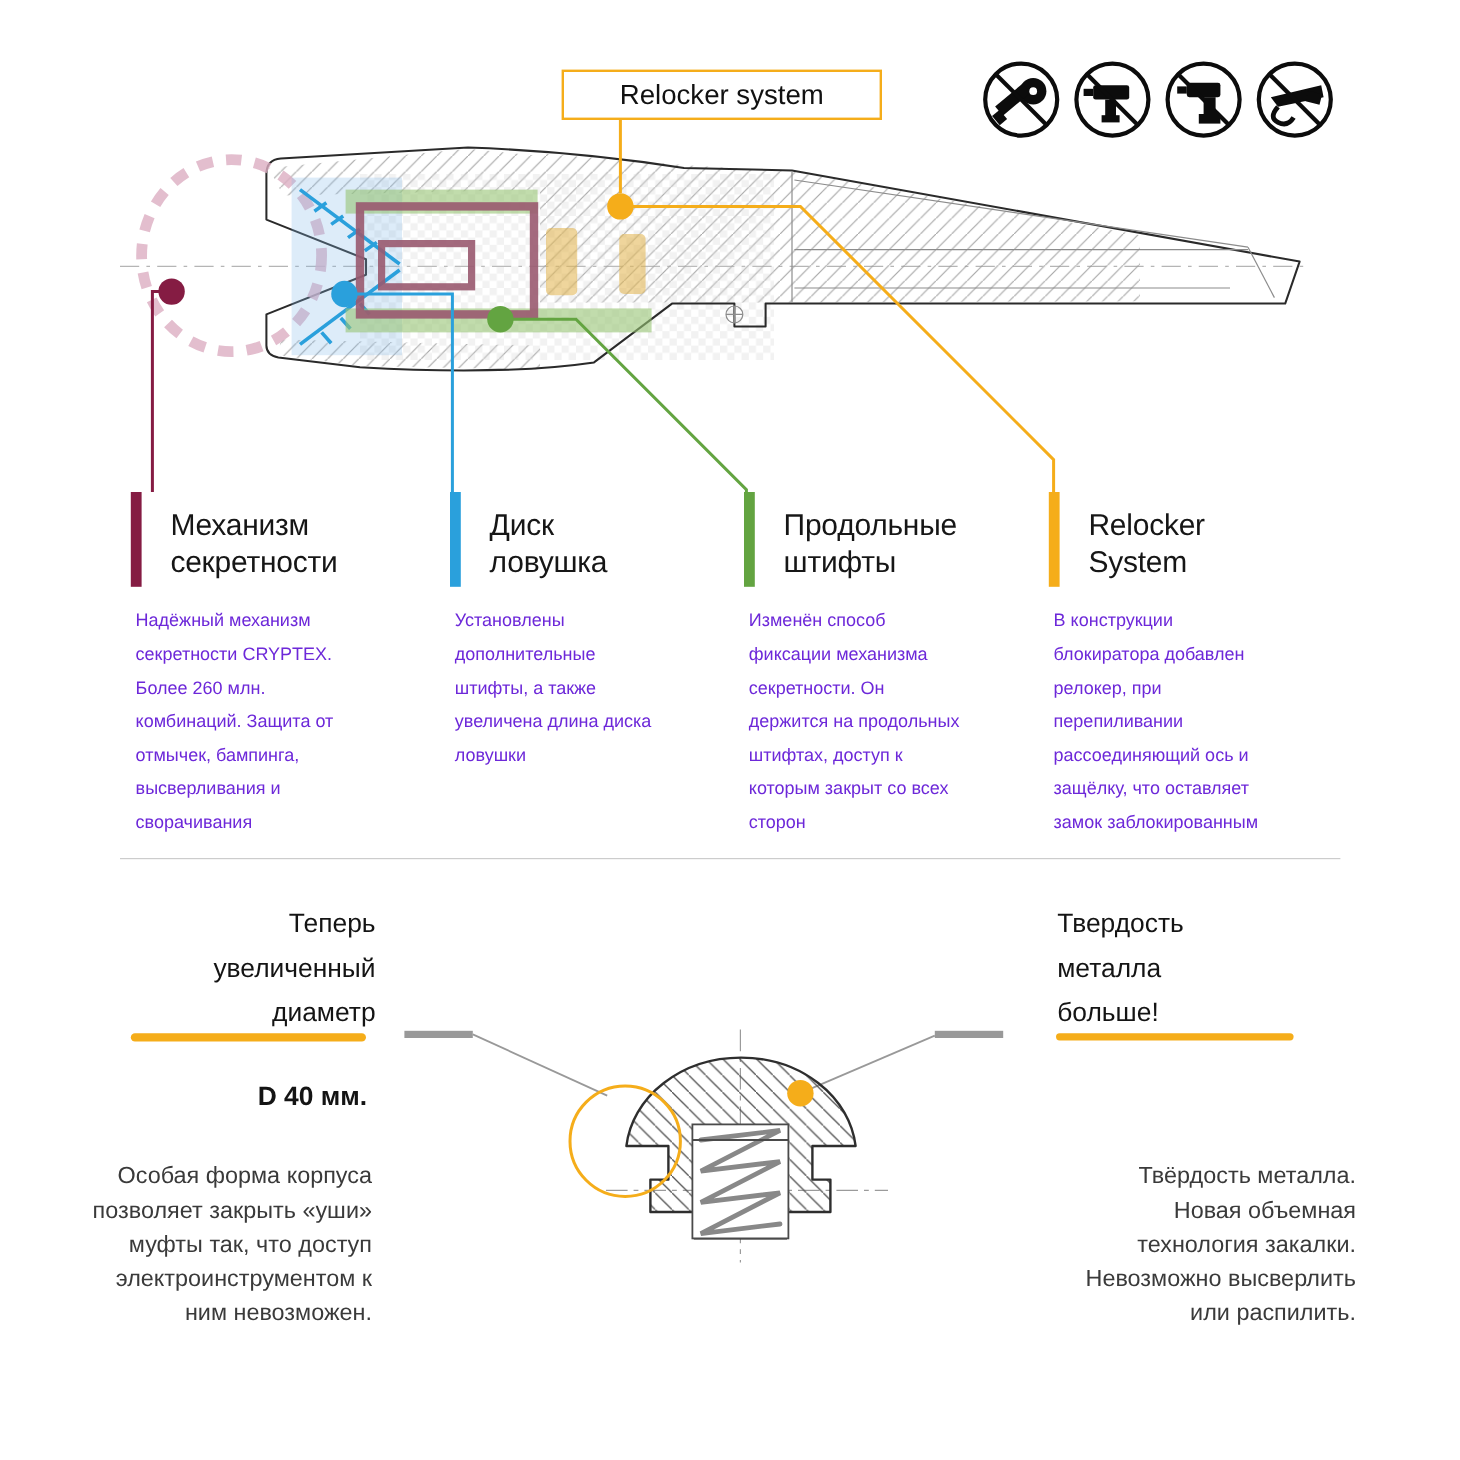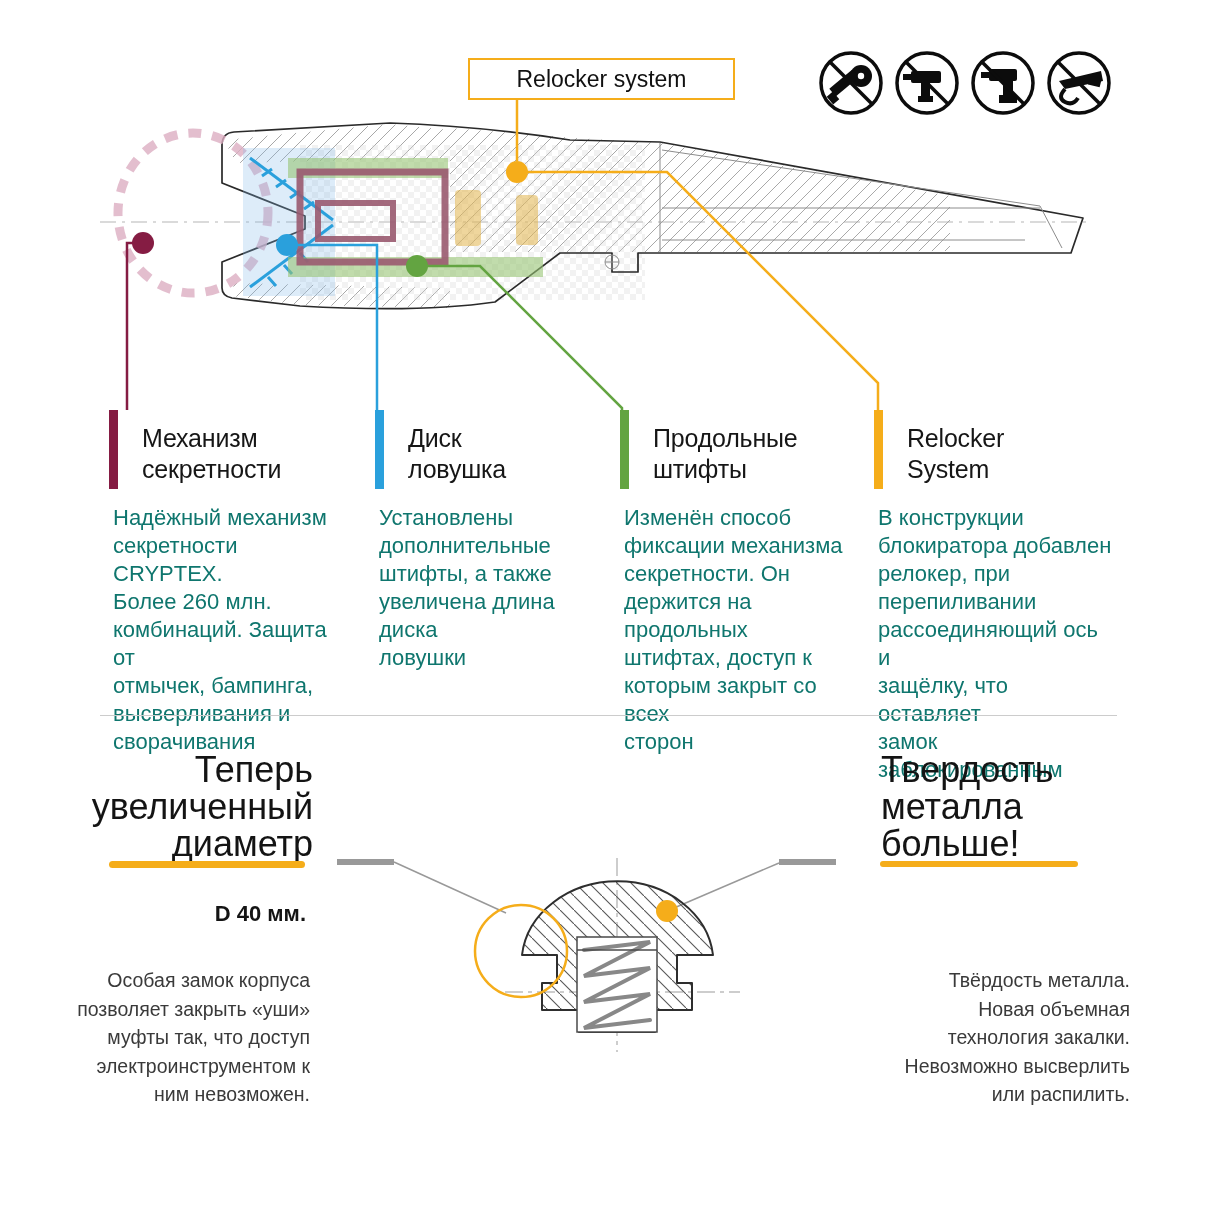--- a/index.html
+++ b/index.html
@@ -9,27 +9,27 @@
   .pre{white-space:pre-line;}
 
   
   #relocker-box{left:468px;top:58px;width:263px;height:38px;border:2px solid #F5AD1A;
     display:flex;align-items:center;justify-content:center;font-size:23px;color:#111;}
 
   
   .feature{top:410px;width:240px;height:300px;}
   .f-bar{position:absolute;left:0;top:0;width:9px;height:79px;}
   .f-title{position:absolute;left:33px;top:13px;font-size:25px;line-height:31px;color:#161616;letter-spacing:-0.2px;}
-  .f-body{position:absolute;left:4px;top:94px;font-size:22px;line-height:28px;color:#0f766e;width:236px;}
+  .f-body{position:absolute;left:4px;top:94px;font-size:15px;line-height:28px;color:#6d28d9;width:236px;}
 
   
   #divider{left:100px;top:715px;width:1017px;height:1px;background:#cccccc;}
 
   
-  .big-head{font-size:36px;line-height:37px;color:#141414;}
+  .big-head{font-size:22px;line-height:37px;color:#141414;}
   .big-value{font-size:22px;font-weight:bold;color:#141414;}
   .bottom-body{font-size:19.5px;line-height:28.5px;color:#3a3a3a;}
   #bl-head{left:40px;top:751px;width:273px;text-align:right;}
   #bl-rule{left:109px;top:861px;width:196px;height:7px;border-radius:4px;}
   #bl-value{left:40px;top:901px;width:266px;text-align:right;}
   #bl-body{left:40px;top:966px;width:270px;text-align:right;}
   #br-head{left:881px;top:751px;width:240px;text-align:left;}
   #br-rule{left:880px;top:861px;width:198px;height:6px;border-radius:3px;}
   #br-value{left:880px;top:901px;width:240px;text-align:left;}
   #br-body{left:880px;top:966px;width:250px;text-align:right;}
@@ -214,21 +214,21 @@
 замок заблокированным</div>
   </div>
 
   <div id="divider" class="abs" style="background-color: rgb(204, 204, 204);"></div>
 
   <div id="bl-head" class="abs big-head pre">Теперь
 увеличенный
 диаметр</div>
   <div id="bl-rule" class="abs" style="background-color: rgb(245, 173, 26);"></div>
   <div id="bl-value" class="abs big-value">D 40 мм.</div>
-  <div id="bl-body" class="abs bottom-body pre">Особая замок корпуса
+  <div id="bl-body" class="abs bottom-body pre">Особая форма корпуса
 позволяет закрыть «уши»
 муфты так, что доступ
 электроинструментом к
 ним невозможен.</div>
 
   <div id="br-head" class="abs big-head pre">Твердость
 металла
 больше!</div>
   <div id="br-rule" class="abs" style="background-color: rgb(245, 173, 26);"></div>
   <div id="br-body" class="abs bottom-body pre">Твёрдость металла.

